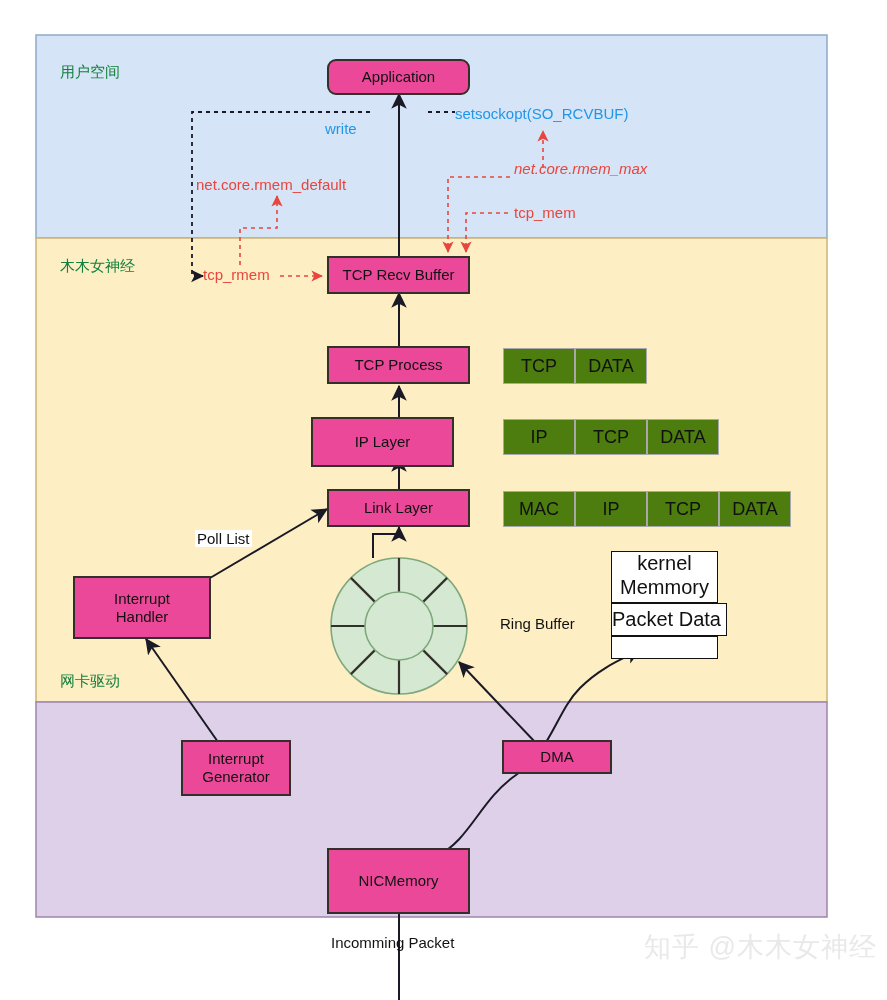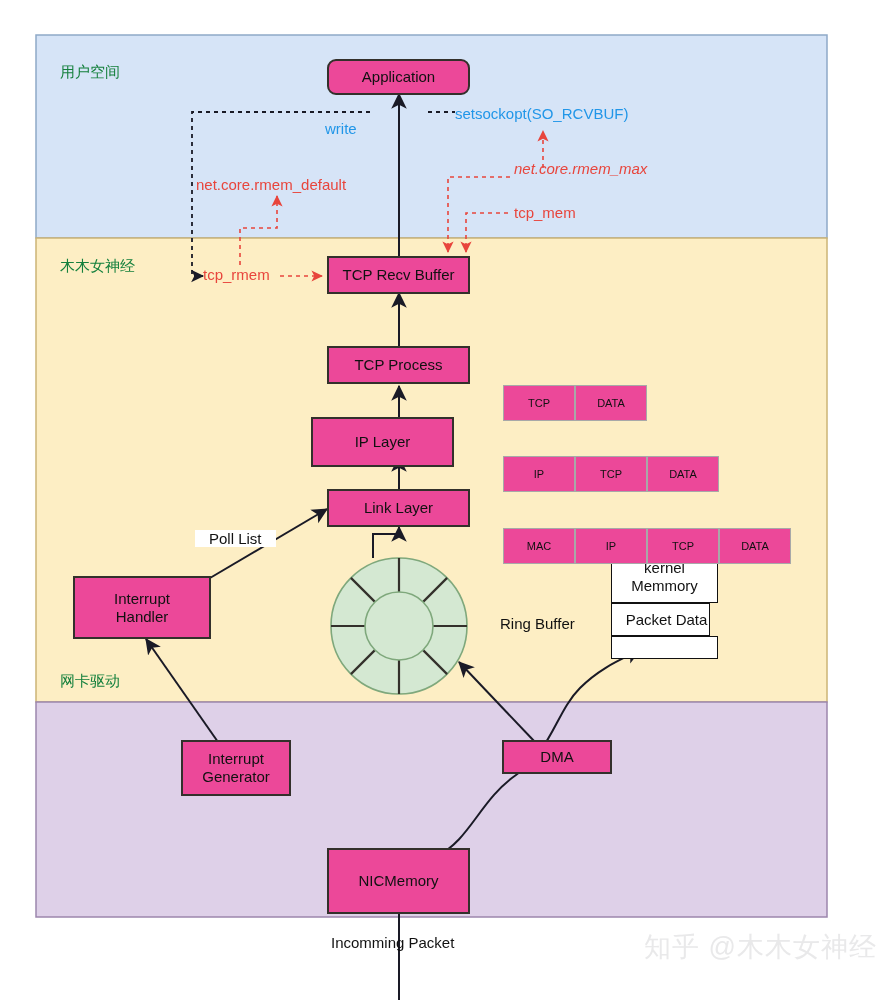--- a/index.html
+++ b/index.html
@@ -41,59 +41,58 @@
     font-size: 15px;
     color: #111111;
     line-height: 1.18;
     box-sizing: border-box;
   }
   .node.rounded {
     border-radius: 9px;
   }
   .pktcell {
     position: absolute;
-    background: #ec4899;
+    background: #4d7c0f;
     border: 1px solid #a8a8a8;
     display: flex;
     align-items: center;
     justify-content: center;
-    font-size: 11px;
+    font-size: 18px;
     color: #111111;
     box-sizing: border-box;
-    margin-top: 37px;
   }
   .memrow {
     position: absolute;
     background: #ffffff;
     border: 1.6px solid #111111;
     display: flex;
     align-items: center;
-    justify-content: center;
+    justify-content: flex-start;
     text-align: center;
-    font-size: 15px;
+    font-size: 20px;
     color: #111111;
     line-height: 1.18;
     box-sizing: border-box;
   }
   .anno {
     position: absolute;
     font-size: 15px;
     white-space: nowrap;
   }
   .anno.red { color: #e8453c; }
   .anno.blue { color: #2196e8; }
   .plain-label {
     position: absolute;
     font-size: 15px;
     color: #111111;
     white-space: nowrap;
   }
   .plain-label.boxed {
     background: #ffffff;
-    padding: 0 14px;
+    padding: 0 2px;
   }
   .watermark {
     position: absolute;
     font-size: 27px;
     color: #e9e9ea;
     white-space: nowrap;
     letter-spacing: 1px;
   }
 </style>
 </head>
@@ -200,21 +199,21 @@
 
   <div class="node" style="left:327px; top:848px; width:143px; height:66px; flex-direction:row;">
     <span>NIC</span>
     <span>Memory</span>
   </div>
 
   <div class="memrow" style="left:611px; top:551px; width:107px; height:52px; flex-direction:column;">
     <span>kernel</span>
     <span>Memmory</span>
   </div>
-  <div class="memrow" style="left:611px; top:603px; width:99px; height:33px;padding-left:12px;">Packet Data</div>
+  <div class="memrow" style="left:611px; top:603px; width:116px; height:33px;">Packet Data</div>
   <div class="memrow" style="left:611px; top:636px; width:107px; height:23px;"></div>
 
   <div>
     <div class="pktcell" style="left:503px; top:348px; width:72px; height:36px;">TCP</div>
     <div class="pktcell" style="left:575px; top:348px; width:72px; height:36px;">DATA</div>
   </div>
 
   <div>
     <div class="pktcell" style="left:503px; top:419px; width:72px; height:36px;">IP</div>
     <div class="pktcell" style="left:575px; top:419px; width:72px; height:36px;">TCP</div>

